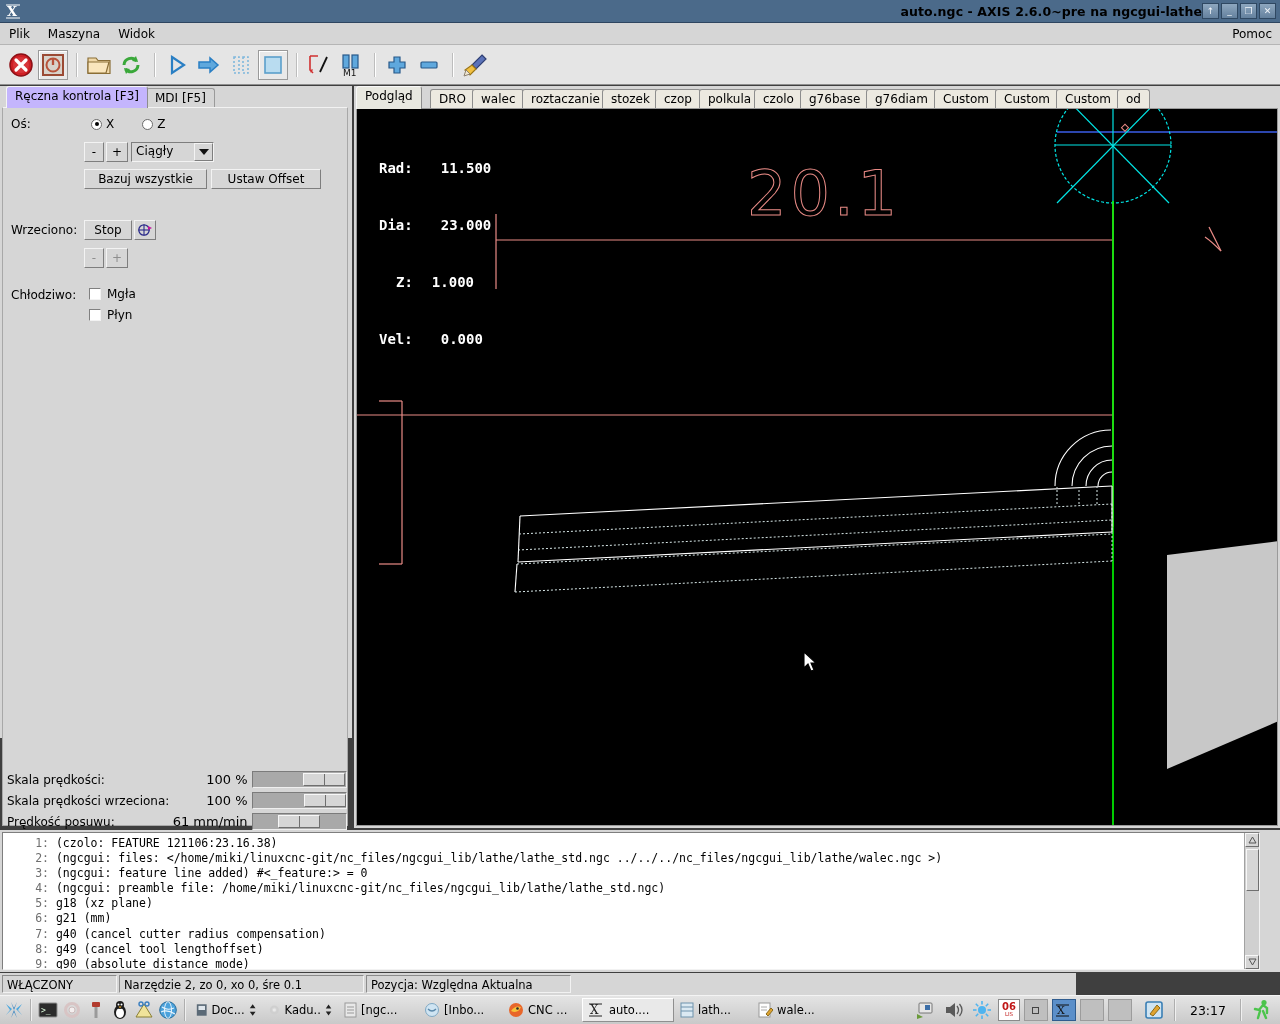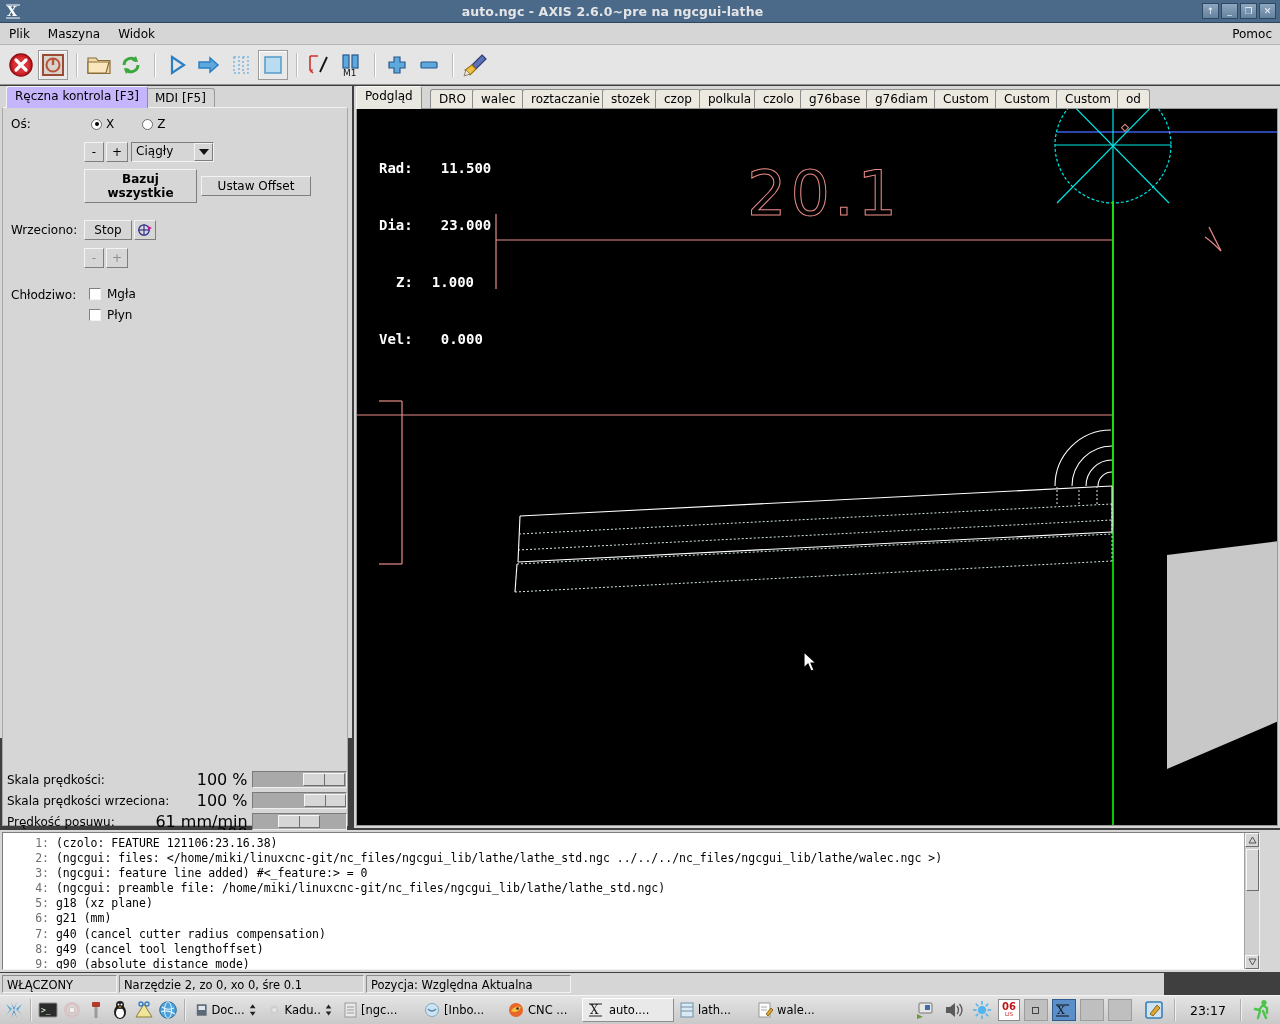--- a/index.html
+++ b/index.html
@@ -21,21 +21,21 @@
     display: flex; align-items: center;
     border-bottom: 1px solid #2e4560;
   }
   .titlebar .tb-icon {
     width: 20px; height: 20px; margin-left: 3px;
     display: flex; align-items: center; justify-content: center;
     color: #ffffff; font-weight: bold; font-size: 14px;
     font-family: "DejaVu Serif", "Liberation Serif", serif;
   }
   .titlebar .tb-title {
-    flex: 1; text-align: center; color: #e5e5e5;
+    flex: 1; text-align: right; color: #000000;
     font-weight: bold; font-size: 12.5px;
     letter-spacing: 0.1px;
   }
   .tb-buttons { display: flex; gap: 2px; margin-right: 4px; }
   .tb-btn {
     width: 17px; height: 16px;
     background: linear-gradient(to bottom, #8ea7bf, #64819e);
     border: 1px solid #2f4862;
     color: #f2f6fa; font-size: 9px; line-height: 14px;
     text-align: center; cursor: default;
@@ -139,21 +139,21 @@
   .radio .dot { width: 4px; height: 4px; border-radius: 50%; background: #000; }
   .cbox {
     width: 12px; height: 12px; background: #ffffff;
     border: 1px solid; border-color: #808080 #f2f2f2 #f2f2f2 #808080;
     margin-right: 6px;
   }
 
   
   .sliderrow { display: flex; align-items: center; height: 21px; }
   .sl-label { font-size: 12px; }
-  .sl-value { font-size: 16px; text-align: right; }
+  .sl-value { font-size: 13px; text-align: right; }
   .trough {
     width: 96px; height: 17px; background: #a9a9a9;
     border: 1px solid; border-color: #7b7b7b #efefef #efefef #7b7b7b;
     position: relative;
   }
   .thumb {
     position: absolute; top: 1px; height: 13px; width: 42px;
     background: #d6d6d6;
     border: 1px solid; border-color: #f7f7f7 #6f6f6f #6f6f6f #f7f7f7;
   }
@@ -229,21 +229,21 @@
     display: flex; align-items: center; justify-content: center;
   }
   .vsthumb {
     position: absolute; left: 1px; top: 16px; width: 13px; height: 42px;
     background: #d6d6d6;
     border: 1px solid; border-color: #f7f7f7 #6f6f6f #6f6f6f #f7f7f7;
   }
 
   
   .statusbar {
-    position: absolute; left: 0; top: 973px; width: 1164px; height: 22px;
+    position: absolute; left: 0; top: 973px; width: 1076px; height: 22px;
     background: #d6d6d6; display: flex; align-items: center; padding-left: 2px;
   }
   .sfield {
     height: 18px; background: #d6d6d6;
     border: 1px solid; border-color: #8b8b8b #f2f2f2 #f2f2f2 #8b8b8b;
     font-size: 11.5px; padding: 1px 4px 0 4px; margin-right: 2px;
     display: flex; align-items: center;
   }
 
   
@@ -442,21 +442,21 @@
         <button class="btn small" style="margin-left:2px;">+</button>
         <span class="combo" style="margin-left:3px;">
           <span class="cval">Ciągły</span>
           <span class="carrow">
               <span class="tri-down"></span>
             </span>
         </span>
       </div>
 
       <div class="row" style="position:absolute; left:81px; top:61px;">
-        <button class="btn" style="width:113px;font-weight:bold;">Bazuj wszystkie</button>
+        <button class="btn" style="width:123px;">Bazuj wszystkie</button>
         <button class="btn" style="width:110px; margin-left:4px;">Ustaw Offset</button>
       </div>
 
       <div class="row" style="position:absolute; left:8px; top:115px;">
         <span class="lbl">Wrzeciono:</span>
       </div>
       <div class="row" style="position:absolute; left:81px; top:112px;">
         <button class="btn" style="width:48px;">Stop</button>
         <span class="btn" style="padding:1px 2px; margin-left:2px; display:flex;">
           <svg width="16" height="16" viewBox="0 0 16 16">

